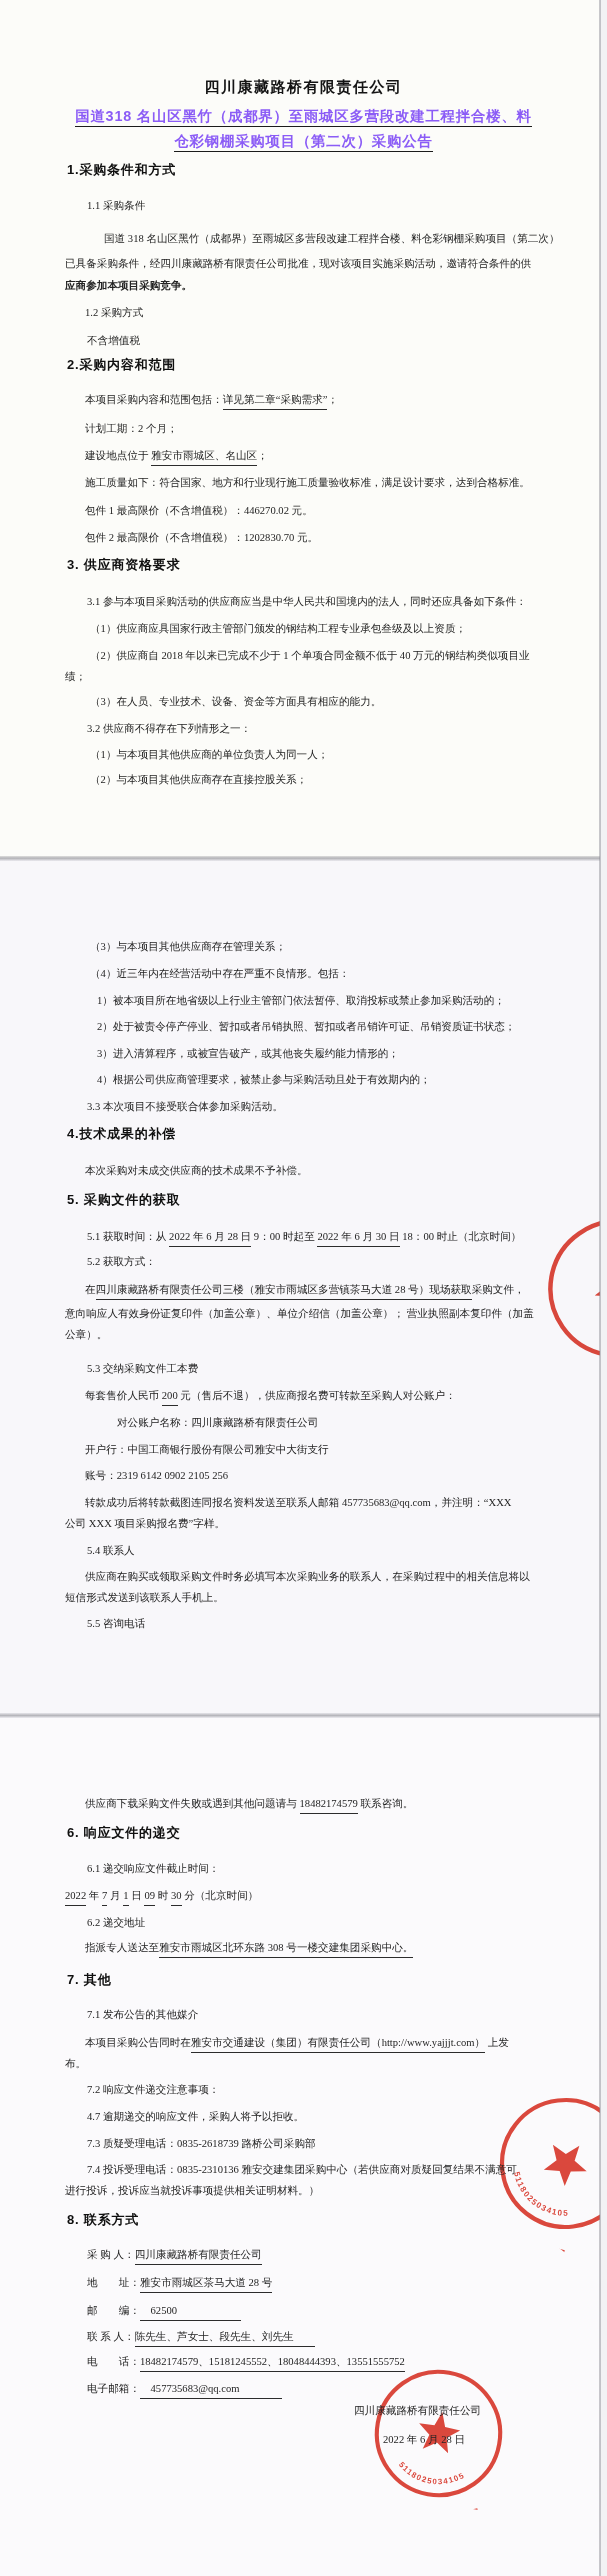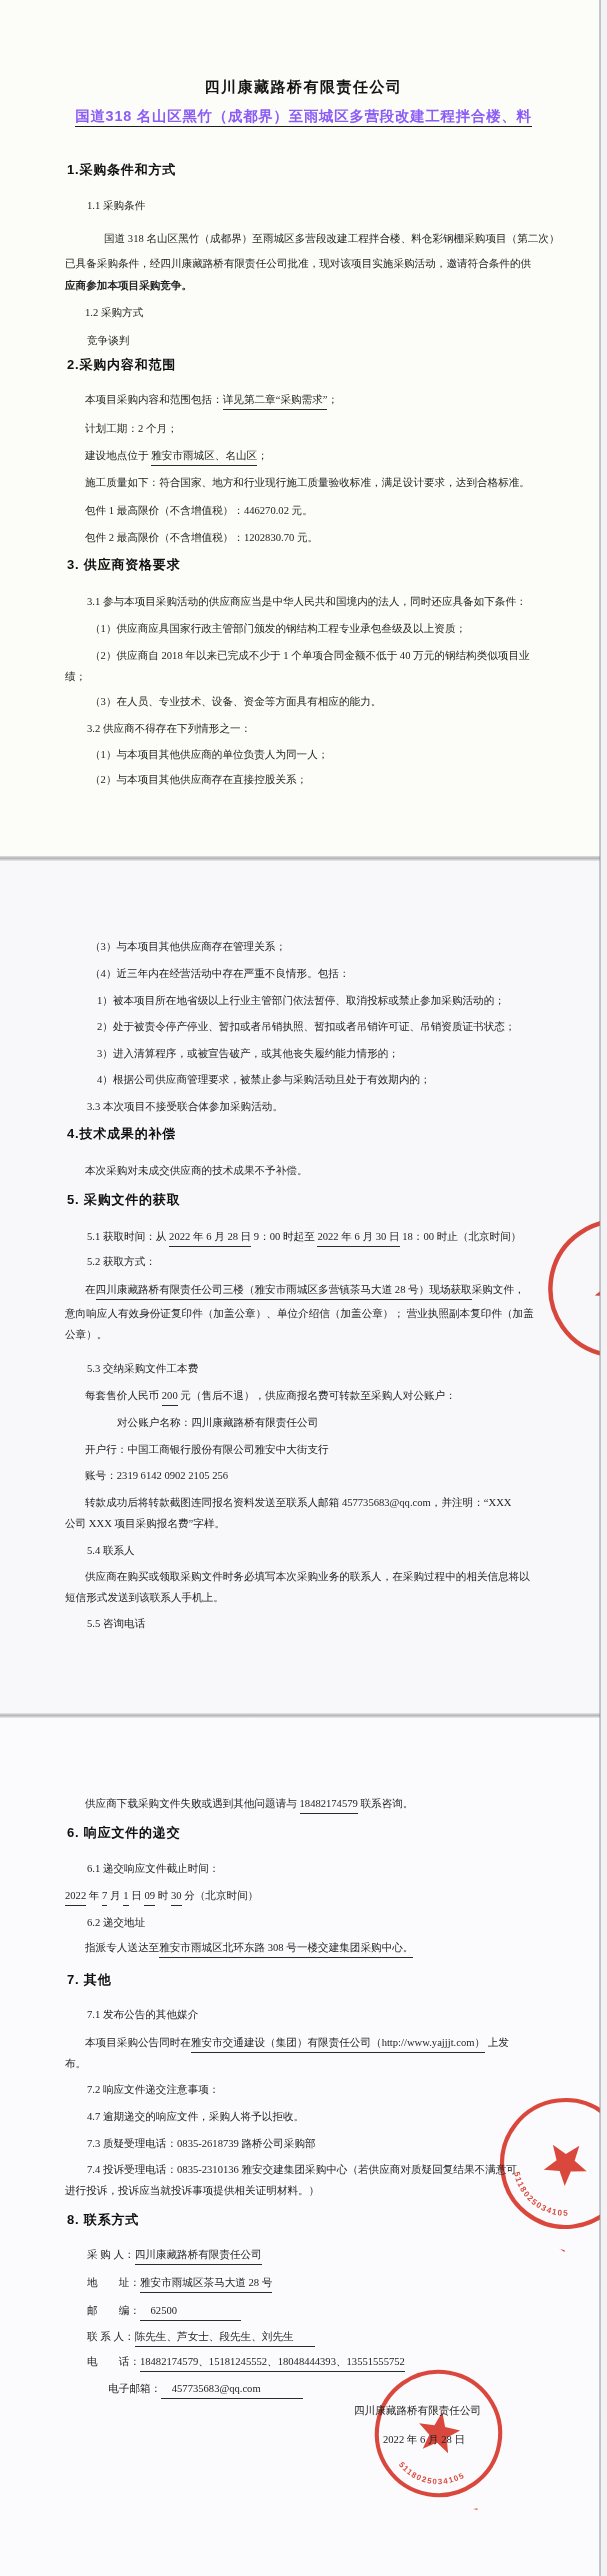--- a/index.html
+++ b/index.html
@@ -77,29 +77,30 @@
       </defs>
       <circle cx="100" cy="100" r="90" fill="none" stroke="currentColor" stroke-width="6"></circle>
       <polygon fill="currentColor" points="100,68 107.9,89.1 130.4,90.1 112.8,104.2 118.8,125.9 100,113.5 81.2,125.9 87.2,104.2 69.6,90.1 92.1,89.1"></polygon>
       <text font-size="20" letter-spacing="5"><textPath href="#arc-c1" startOffset="70">四川康藏路桥有限责任公司</textPath></text>
       <text font-size="11.5" letter-spacing="2" text-anchor="middle"><textPath href="#arc-c2" startOffset="50%">5118025034105</textPath></text>
     </svg>
   </div>
 
   <div class="ln t1" style="top:78px">四川康藏路桥有限责任公司</div>
   <div class="ln t2" style="top:107px"><span class="tspan">国道318 名山区黑竹（成都界）至雨城区多营段改建工程拌合楼、料</span></div>
+  <div class="ln t2" style="top:132px"><span class="tspan">仓彩钢棚采购项目（第二次）采购公告</span></div>
 
   <div id="lines-layer">
       <div class="ln h" style="top: 162px; left: 67px;"><span>1.采购条件和方式</span></div>
       <div class="ln b" style="top: 199px; left: 87px;"><span>1.1 采购条件</span></div>
       <div class="ln b" style="top: 232px; left: 85px; margin-left: 19px;"><span>国道 318 名山区黑竹（成都界）至雨城区多营段改建工程拌合楼、料仓彩钢棚采购项目（第二次）</span></div>
       <div class="ln b" style="top: 257px; left: 65px;"><span>已具备采购条件，经四川康藏路桥有限责任公司批准，现对该项目实施采购活动，邀请符合条件的供</span></div>
       <div class="ln b" style="top: 279px; left: 65px; font-weight: bold;"><span>应商参加本项目采购竞争。</span></div>
       <div class="ln b" style="top: 306px; left: 85px;"><span>1.2 采购方式</span></div>
-      <div class="ln b" style="top: 334px; left: 87px;"><span>竞争谈判</span></div>
+      <div class="ln b" style="top: 334px; left: 87px;"><span>不含增值税</span></div>
       <div class="ln h" style="top: 357px; left: 67px;"><span>2.采购内容和范围</span></div>
       <div class="ln b" style="top: 393px; left: 85px;"><span>本项目采购内容和范围包括：</span><span class="u">详见第二章“采购需求”</span><span>；</span></div>
       <div class="ln b" style="top: 422px; left: 85px;"><span>计划工期：2 个月；</span></div>
       <div class="ln b" style="top: 449px; left: 85px;"><span>建设地点位于 </span><span class="u">雅安市雨城区、名山区</span><span>；</span></div>
       <div class="ln b" style="top: 476px; left: 85px;"><span>施工质量如下：符合国家、地方和行业现行施工质量验收标准，满足设计要求，达到合格标准。</span></div>
       <div class="ln b" style="top: 504px; left: 85px;"><span>包件 1 最高限价（不含增值税）：446270.02 元。</span></div>
       <div class="ln b" style="top: 531px; left: 85px;"><span>包件 2 最高限价（不含增值税）：1202830.70 元。</span></div>
       <div class="ln h" style="top: 557px; left: 67px;"><span>3. 供应商资格要求</span></div>
       <div class="ln b" style="top: 595px; left: 87px;"><span>3.1 参与本项目采购活动的供应商应当是中华人民共和国境内的法人，同时还应具备如下条件：</span></div>
       <div class="ln b" style="top: 622px; left: 90px;"><span>（1）供应商应具国家行政主管部门颁发的钢结构工程专业承包叁级及以上资质；</span></div>
@@ -149,21 +150,21 @@
       <div class="ln b" style="top: 2110px; left: 87px;"><span>4.7 逾期递交的响应文件，采购人将予以拒收。</span></div>
       <div class="ln b" style="top: 2137px; left: 87px;"><span>7.3 质疑受理电话：0835-2618739 路桥公司采购部</span></div>
       <div class="ln b" style="top: 2163px; left: 87px;"><span>7.4 投诉受理电话：0835-2310136 雅安交建集团采购中心（若供应商对质疑回复结果不满意可</span></div>
       <div class="ln b" style="top: 2184px; left: 65px;"><span>进行投诉，投诉应当就投诉事项提供相关证明材料。）</span></div>
       <div class="ln h" style="top: 2212px; left: 67px;"><span>8. 联系方式</span></div>
       <div class="ln b" style="top: 2248px; left: 87px;"><span>采 购 人：</span><span class="u">四川康藏路桥有限责任公司</span></div>
       <div class="ln b" style="top: 2276px; left: 87px;"><span>地　　址：</span><span class="u">雅安市雨城区茶马大道 28 号</span></div>
       <div class="ln b" style="top: 2304px; left: 87px;"><span>邮　　编：</span><span class="u">　62500　　　　　　</span></div>
       <div class="ln b" style="top: 2330px; left: 87px;"><span>联 系 人：</span><span class="u">陈先生、芦女士、段先生、刘先生　　</span></div>
       <div class="ln b" style="top: 2355px; left: 87px;"><span>电　　话：</span><span class="u">18482174579、15181245552、18048444393、13551555752</span></div>
-      <div class="ln b" style="top: 2382px; left: 87px; text-align: center;"><span>电子邮箱：</span><span class="u">　457735683@qq.com　　　　</span></div>
+      <div class="ln b" style="top: 2382px; left: 87px;"><span>电子邮箱：</span><span class="u">　457735683@qq.com　　　　</span></div>
       <div class="ln b" style="top: 2404px; left: 354px;"><span>四川康藏路桥有限责任公司</span></div>
       <div class="ln b" style="top: 2433px; left: 383px;"><span>2022 年 6 月 28 日</span></div>
     </div>
 
   <div class="scan-margin"></div>
   <div class="scan-edge"></div>
 </div>
 
 
 </body></html>

